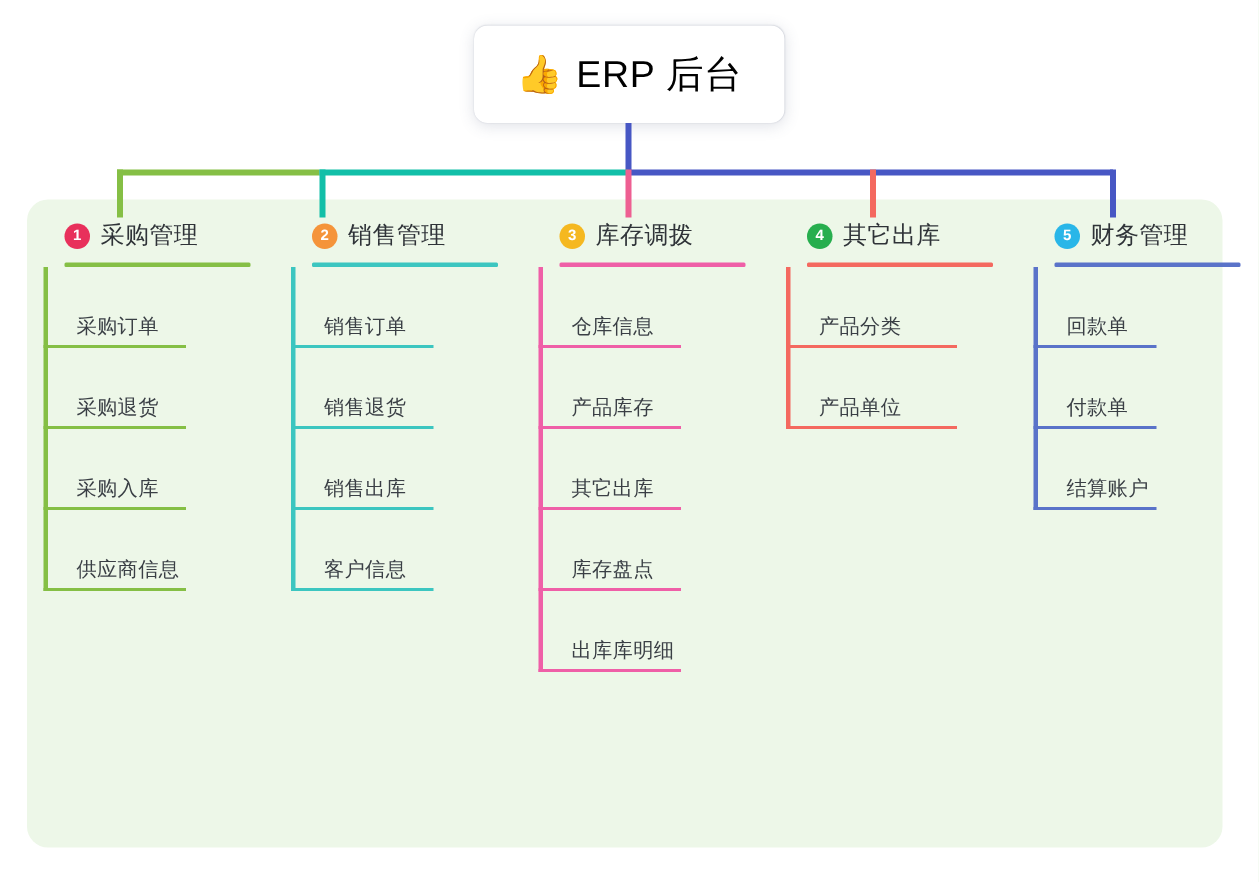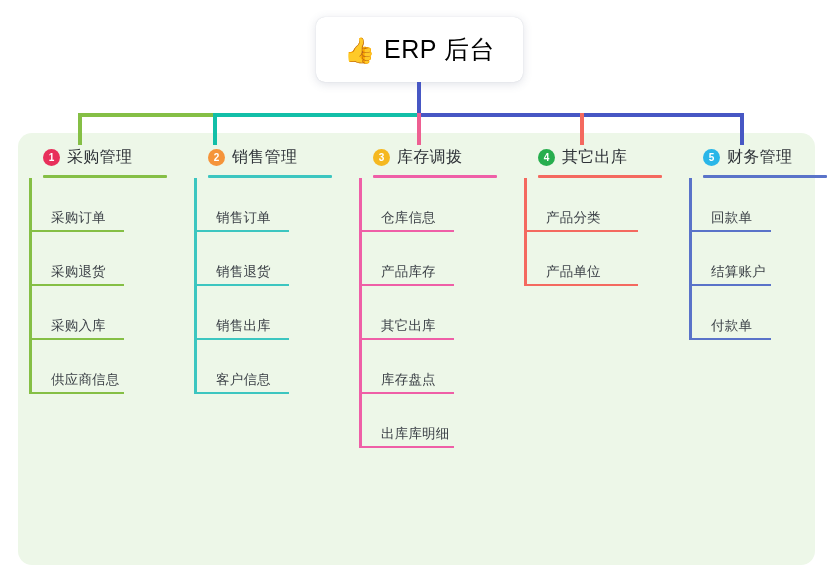--- a/index.html
+++ b/index.html
@@ -296,24 +296,24 @@
           <span class="col-title">财务管理</span>
         </div>
         <div class="col-rule" style="width: 124px; background: rgb(90, 115, 201); margin-left: 21px;"></div>
         <div class="leaf-list">
           <div class="spine" style="background: rgb(90, 115, 201);"></div>
           <div class="leaf">
             <span class="leaf-label">回款单</span>
             <div class="leaf-rule" style="width: 82px; background: rgb(90, 115, 201);"></div>
           </div>
           <div class="leaf">
+            <span class="leaf-label">付款单</span>
+            <div class="leaf-rule" style="width: 82px; background: rgb(90, 115, 201);"></div>
+          </div>
+          <div class="leaf">
             <span class="leaf-label">结算账户</span>
             <div class="leaf-rule" style="width: 82px; background: rgb(90, 115, 201);"></div>
           </div>
-          <div class="leaf">
-            <span class="leaf-label">付款单</span>
-            <div class="leaf-rule" style="width: 82px; background: rgb(90, 115, 201);"></div>
-          </div>
         </div>
       </div>
     </div>
 
 </div>
 
 </body></html>

